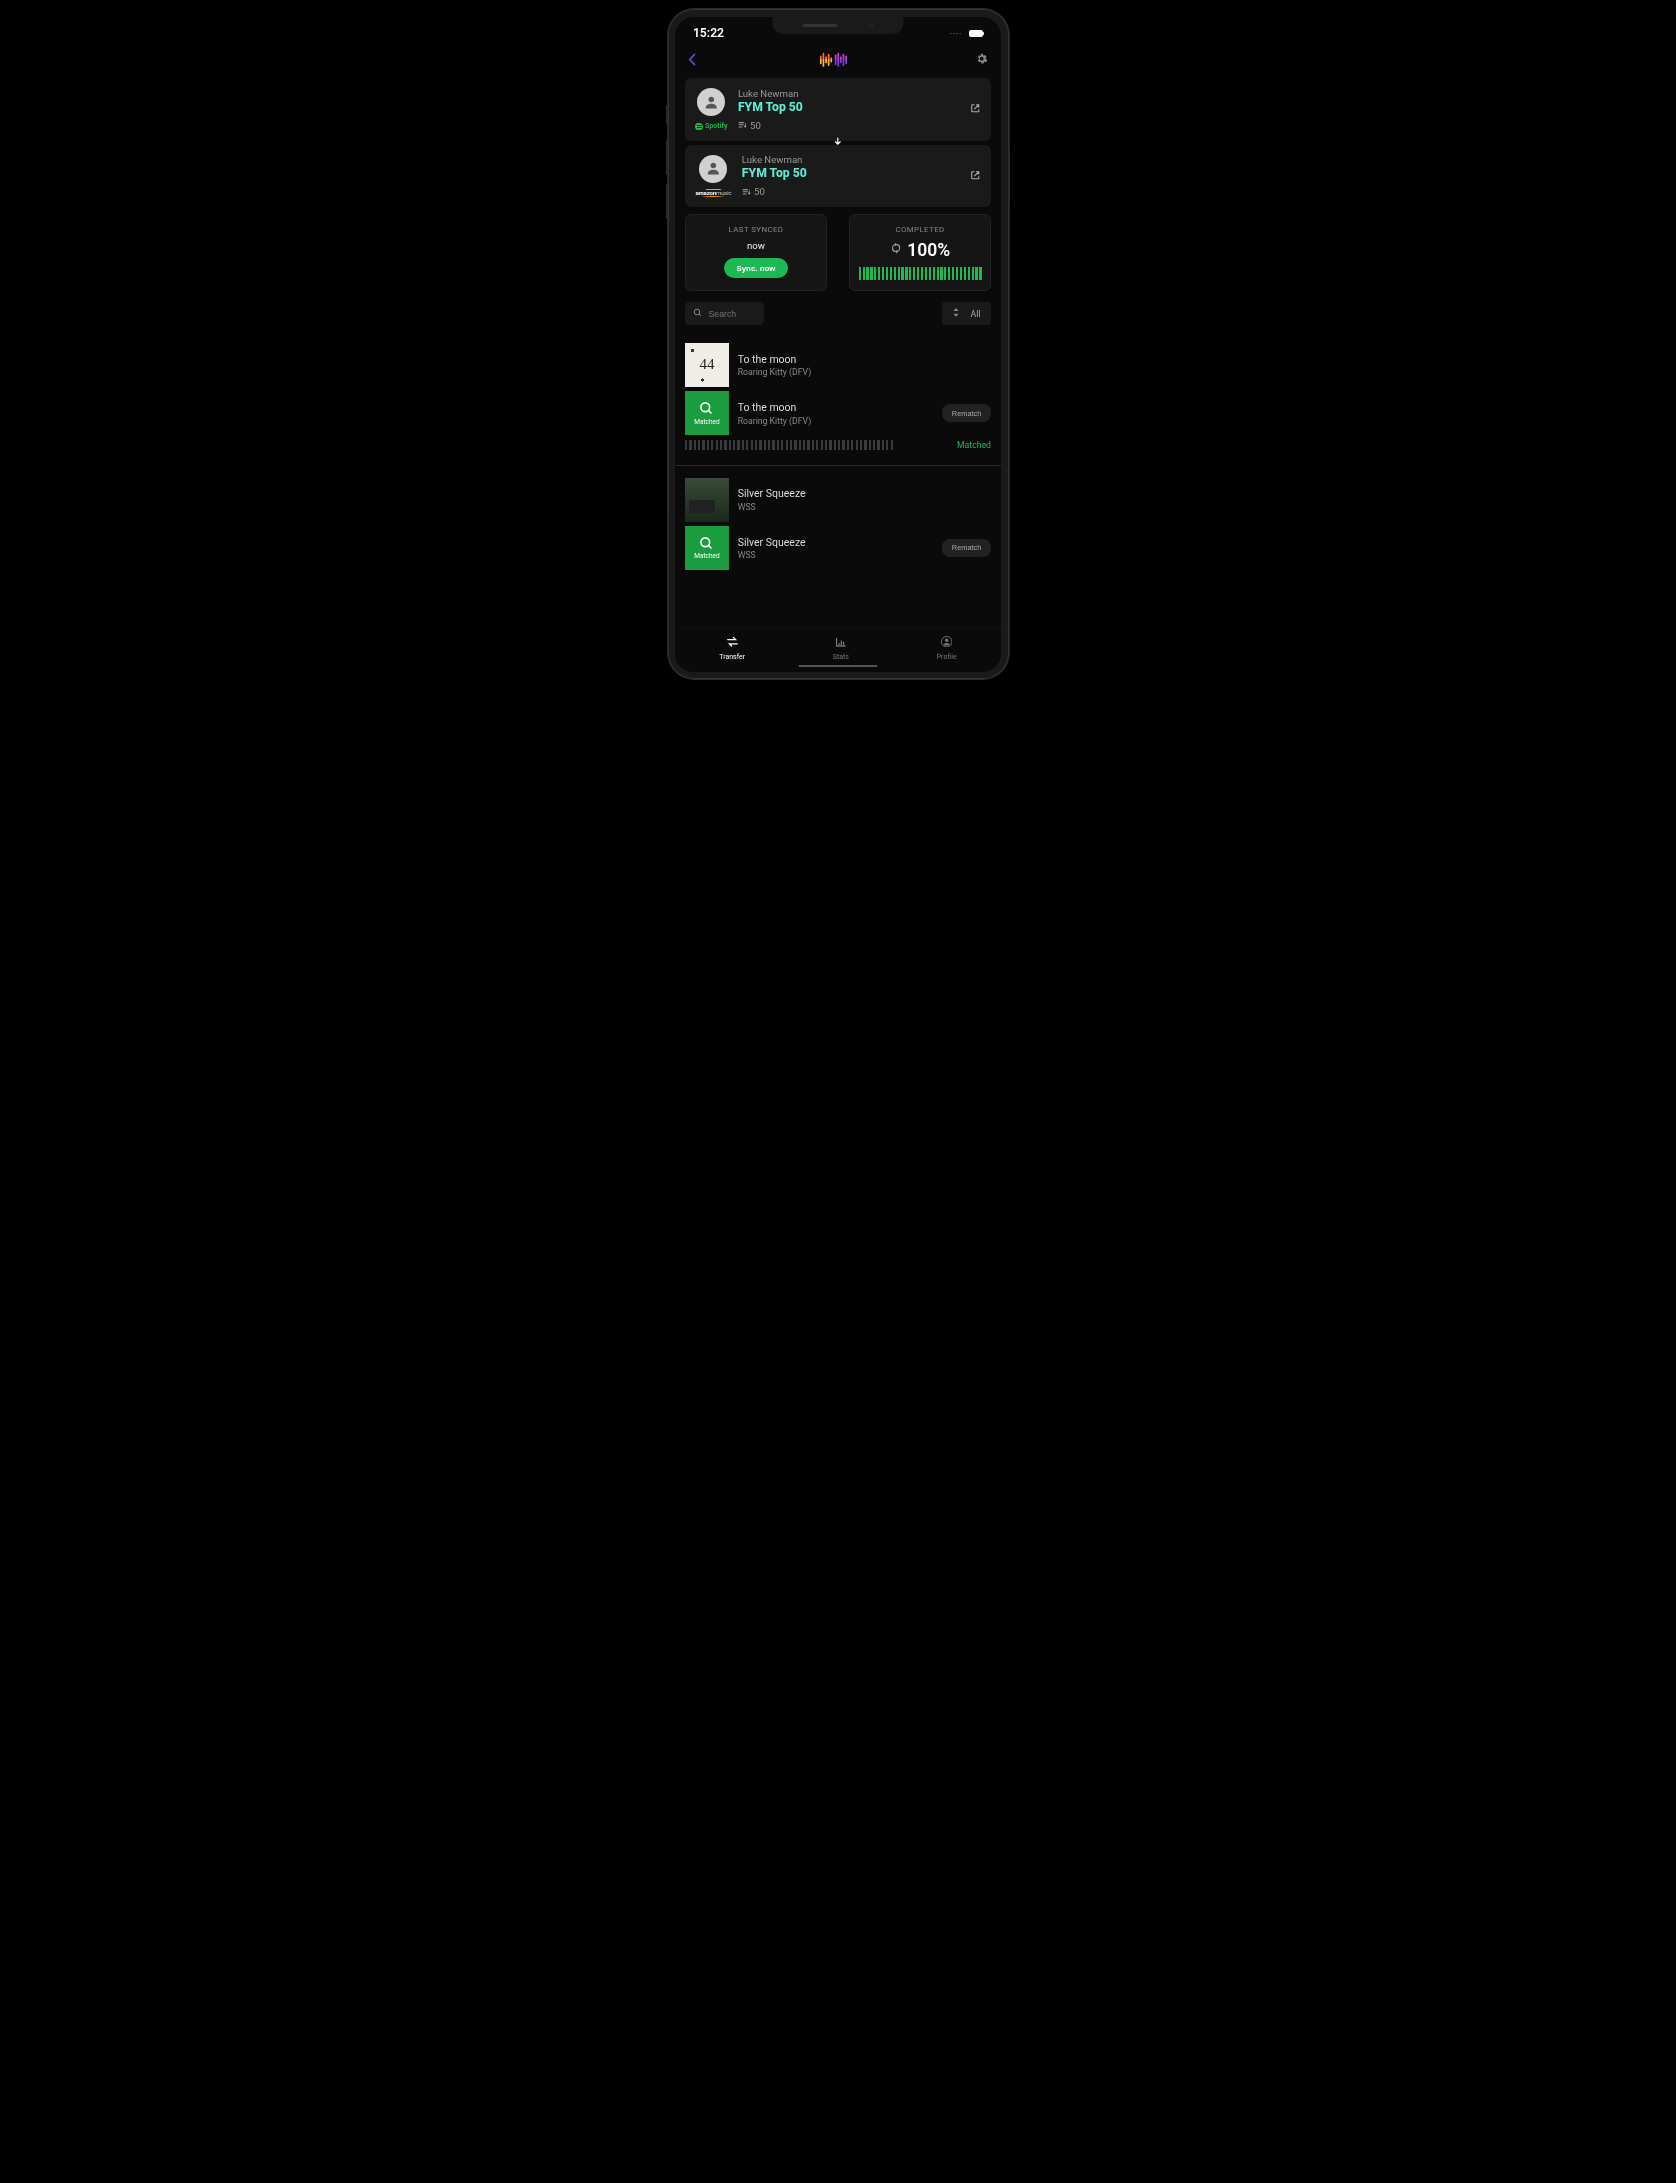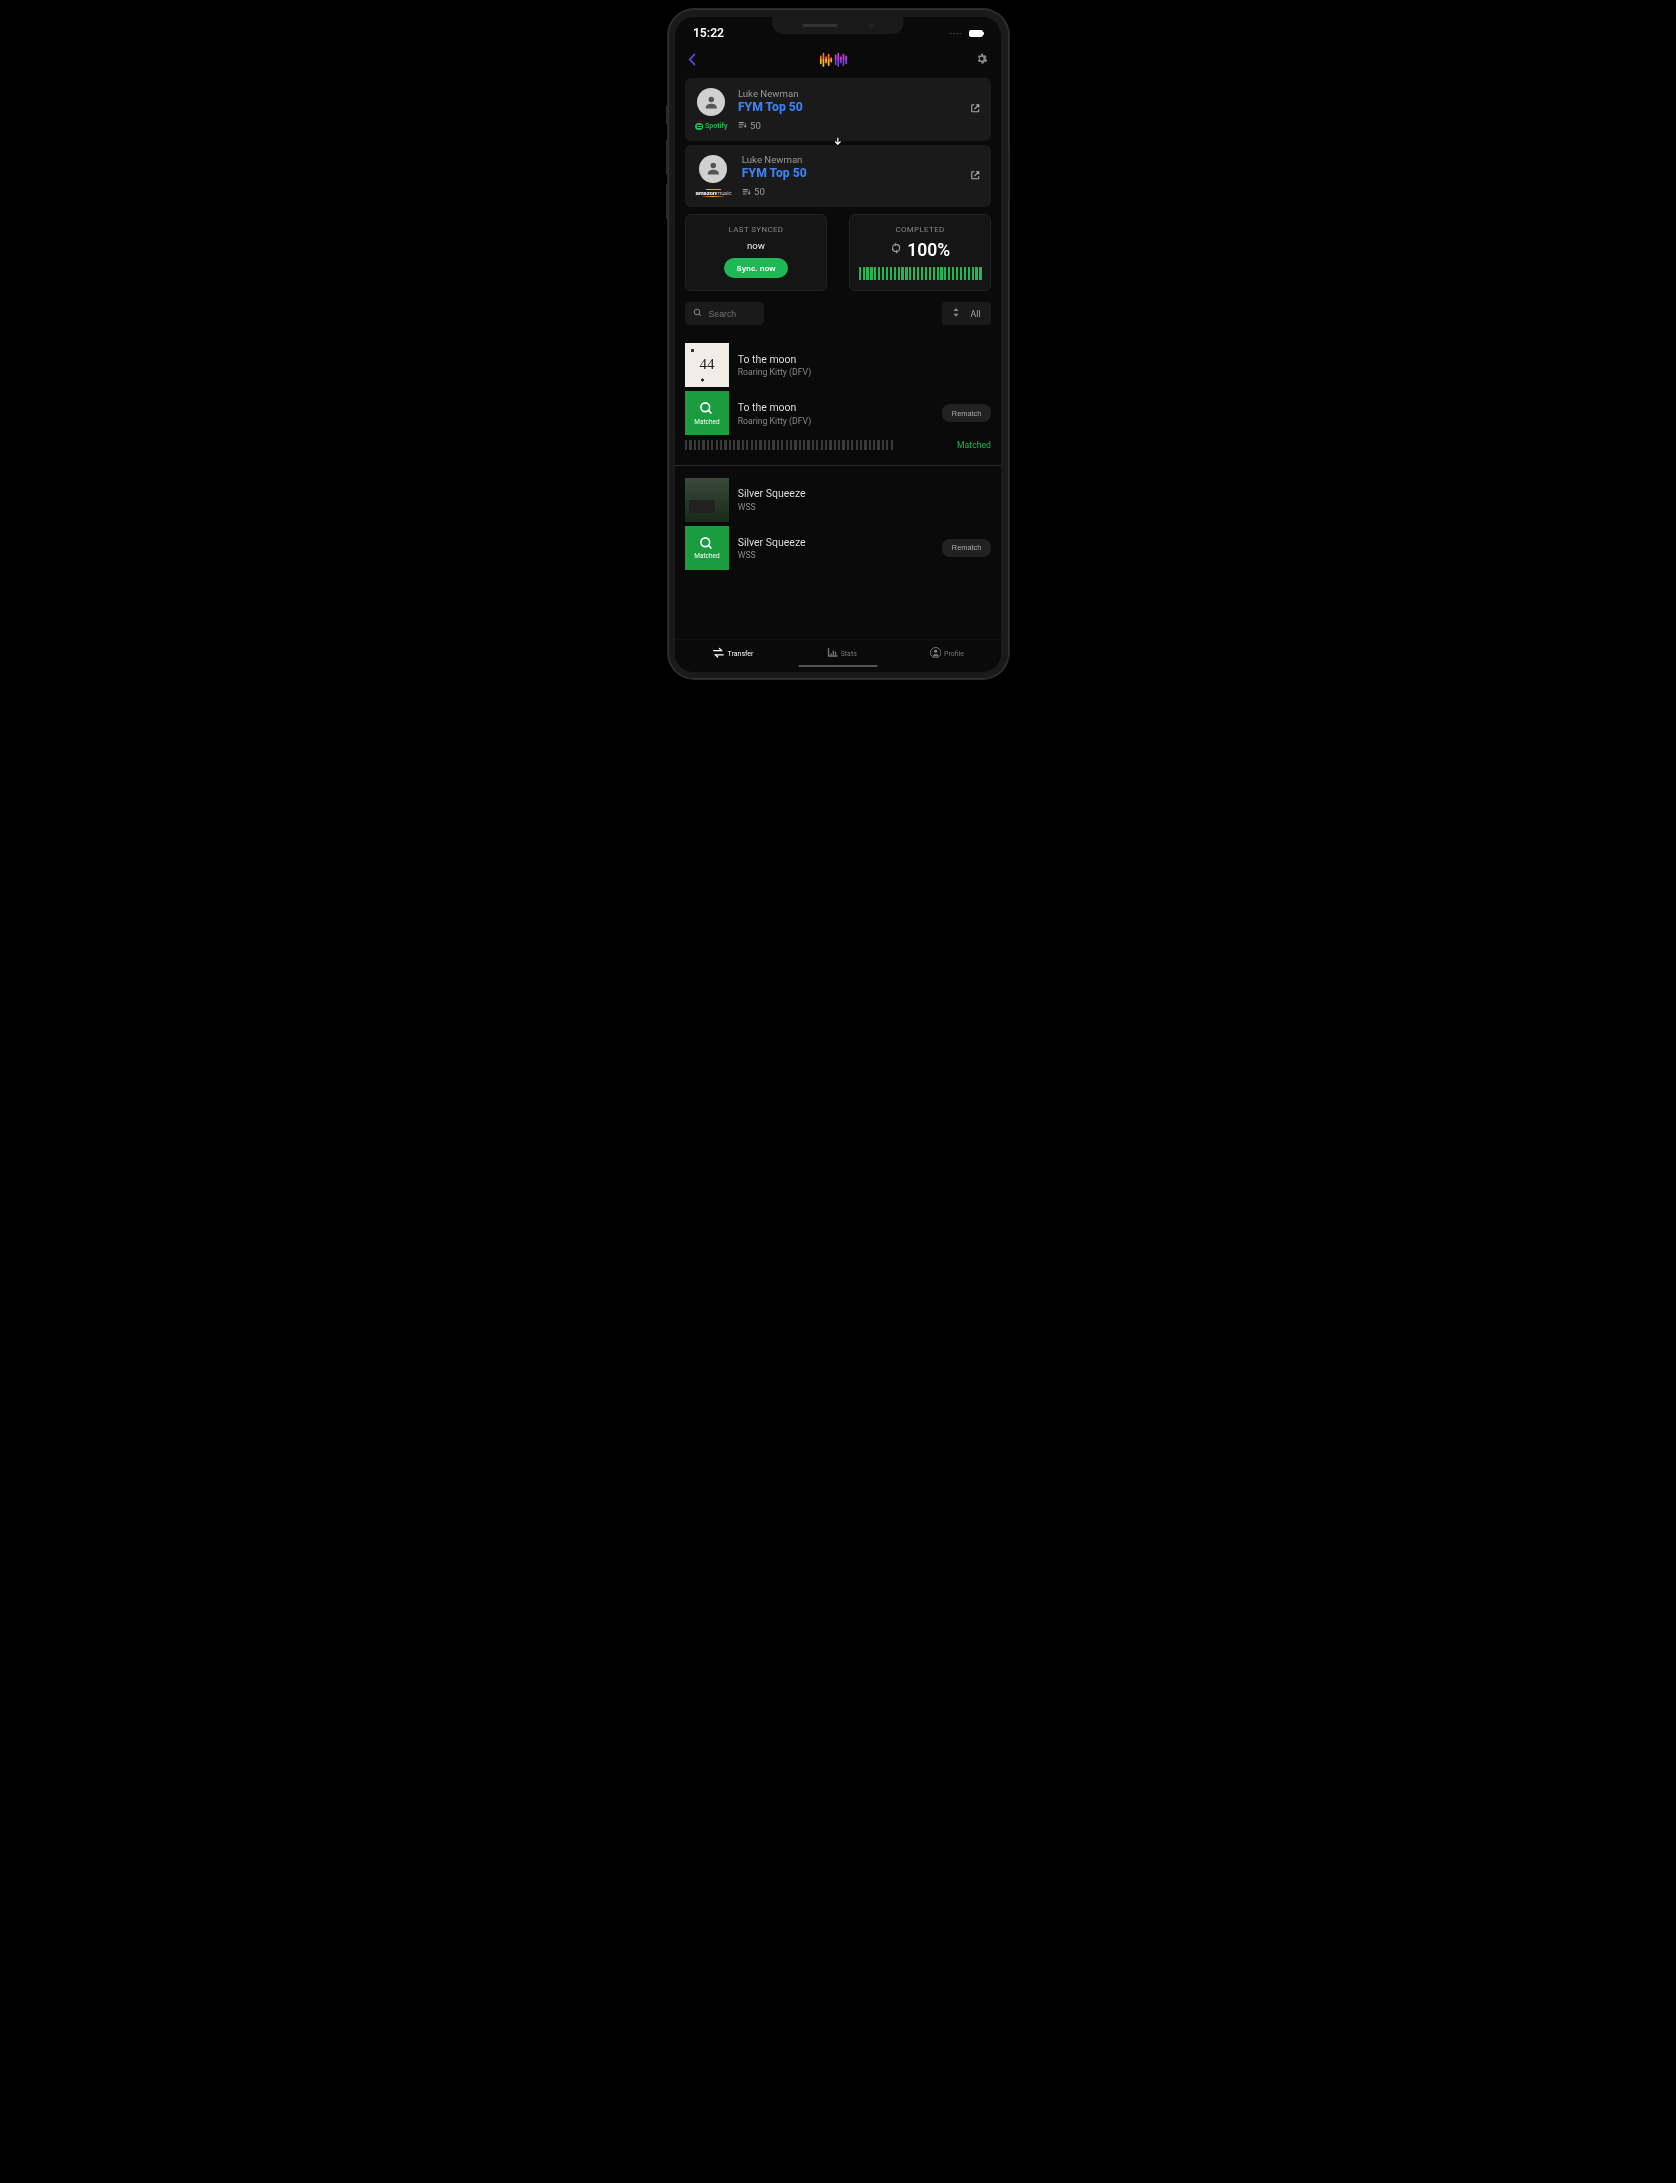--- a/index.html
+++ b/index.html
@@ -107,21 +107,21 @@
 .spotify-badge { color: #1db954; font-weight: 600; display: flex; align-items: center; gap: 1.7px; }
 .spotify-badge .circ { width: 7.9px; height: 7.9px; border-radius: 50%; background: #1db954; display: inline-block; position: relative; }
 .spotify-badge .circ::before { content: ''; position: absolute; top: 2.2px; left: 1.3px; right: 1.3px; height: 0.9px; background: #0a0a0a; border-radius: 0.9px; }
 .spotify-badge .circ::after { content: ''; position: absolute; top: 4.4px; left: 1.7px; right: 1.7px; height: 0.9px; background: #0a0a0a; border-radius: 0.9px; }
 .amazon-badge { color: #fff; font-size: 6.1px; font-weight: 400; display: flex; flex-direction: column; align-items: center; }
 .amazon-badge .amz { font-weight: 700; font-size: 6.1px; letter-spacing: -0.2px; }
 .amazon-badge .amz-top { width: 15.7px; height: 1.3px; background: #ff9900; margin-bottom: -0.9px; }
 .amazon-badge .arc { width: 22px; height: 2.6px; border-bottom: 0.9px solid #ff9900; border-radius: 0 0 50% 50%; margin-top: -1.7px; }
 .playlist-info { flex: 1; }
 .playlist-owner { color: #999; font-size: 9.6px; margin-bottom: 0.9px; }
-.playlist-name { color: #3b82f6; font-size: 12.2px; font-weight: 800; margin-bottom: 6.1px; }
+.playlist-name { color: #5eead4; font-size: 12.2px; font-weight: 800; margin-bottom: 6.1px; }
 .track-count { color: #999; font-size: 9.6px; display: flex; align-items: center; gap: 3.5px; text-align: center; }
 .open-btn { color: #aaa; cursor: pointer; }
 .arrow-down {
   text-align: center;
   color: #fff;
   font-size: 10.5px;
   margin: -4.4px 0;
   z-index: 5;
   position: relative;
 }
@@ -303,21 +303,21 @@
   position: absolute;
   bottom: 0; left: 0; right: 0;
   background: #0a0a0a;
   display: flex;
   justify-content: space-around;
   padding: 7px 0 10.5px;
   border-top: 0.4px solid #111;
 }
 .tab-item {
   display: flex;
-  flex-direction: row;
+  flex-direction: column;
   align-items: center;
   gap: 2.6px;
   color: #777;
   font-size: 7px;
   cursor: pointer;
 }
 .tab-item.active { color: #fff; }
 .tab-icon { font-size: 11.4px; }
 .home-indicator {
   position: absolute;

